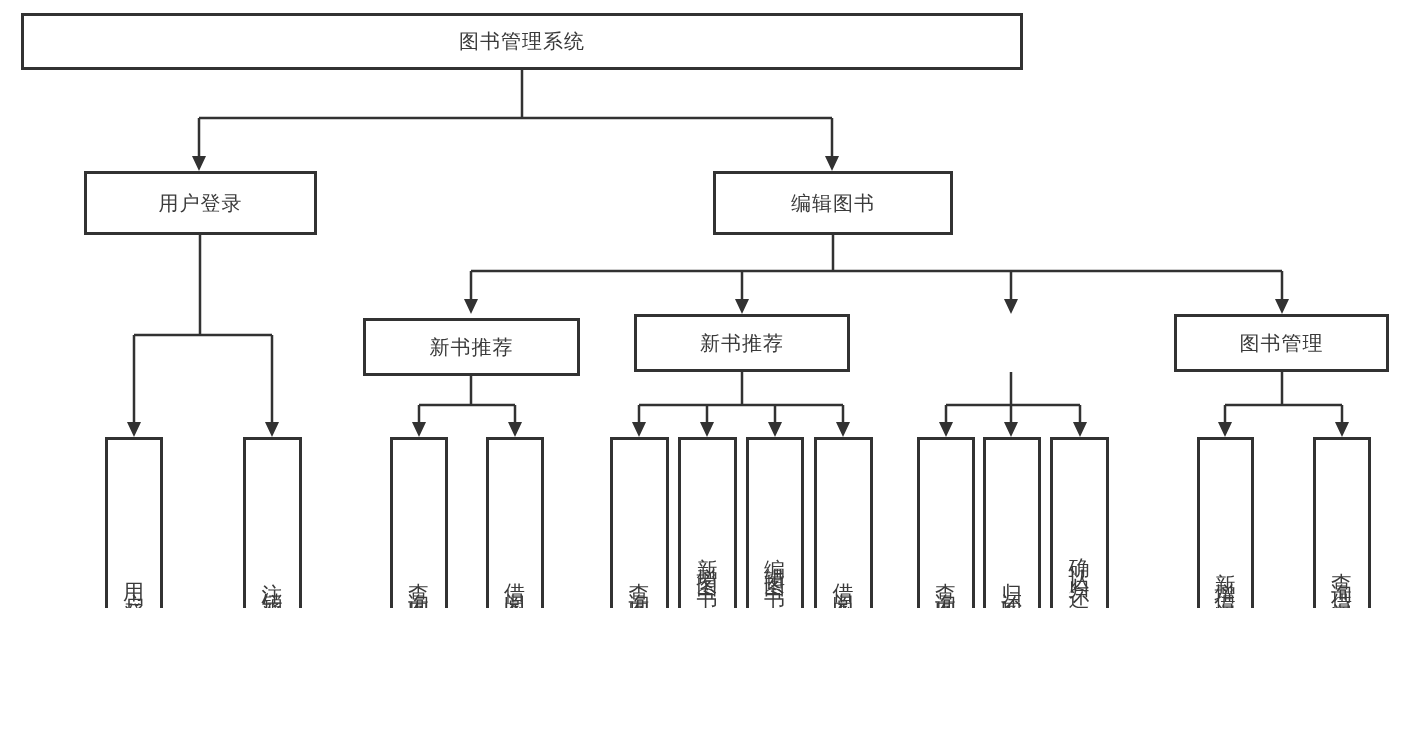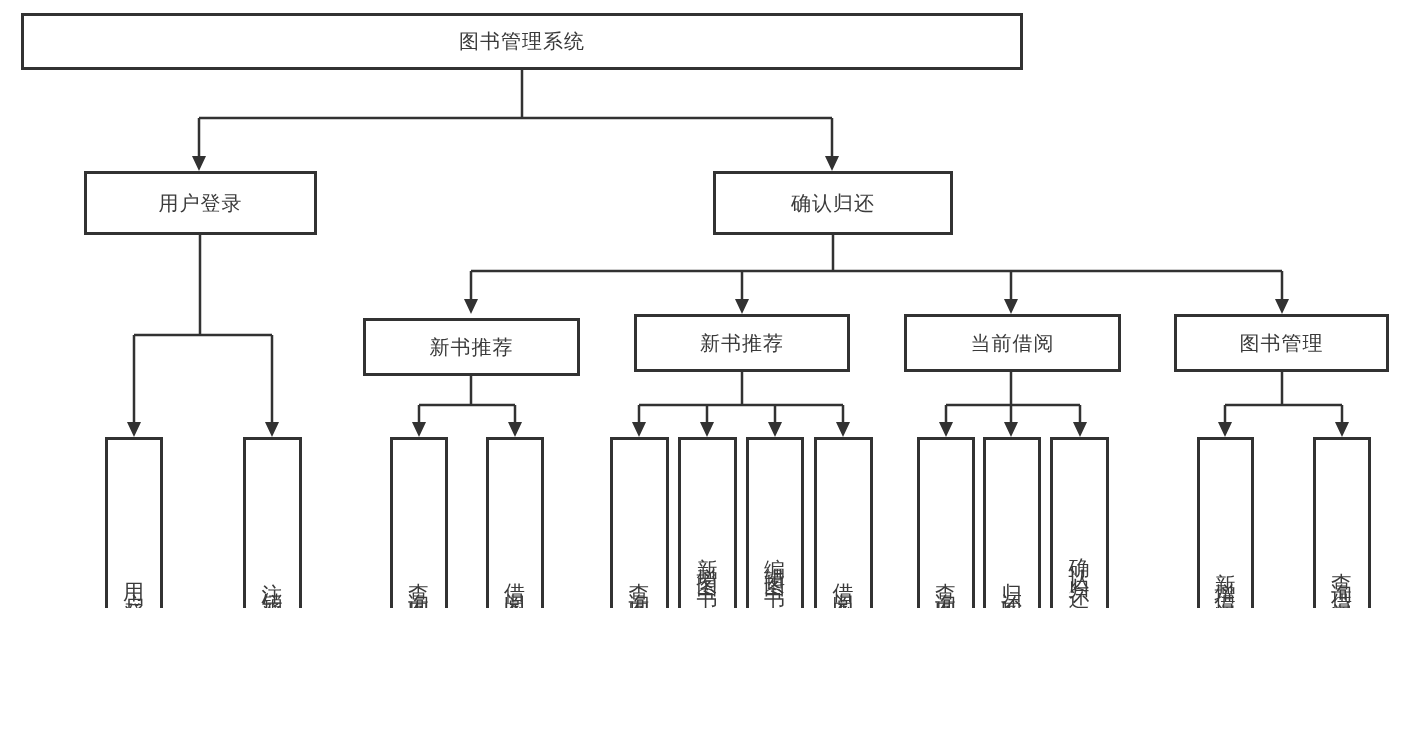--- a/index.html
+++ b/index.html
@@ -98,25 +98,24 @@
     <g>
       <path d="M1282,372 V405 M1225,405 H1342 M1225,405 V423 M1342,405 V423"></path>
       <polygon style="fill:var(--line);stroke:none" points="1218,422 1232,422 1225,437"></polygon>
       <polygon style="fill:var(--line);stroke:none" points="1335,422 1349,422 1342,437"></polygon>
     </g>
   </svg>
 
   <div class="box hbox" style="left:21px;top:13px;width:1002px;height:57px">图书管理系统</div>
 
   <div class="box hbox" style="left:84px;top:171px;width:233px;height:64px">用户登录</div>
-  <div class="box hbox" style="left:713px;top:171px;width:240px;height:64px">确认归还</div>
+  <div class="box hbox" style="left:713px;top:171px;width:240px;height:64px">编辑图书</div>
 
   <div class="box hbox" style="left:363px;top:318px;width:217px;height:58px">新书推荐</div>
   <div class="box hbox" style="left:634px;top:314px;width:216px;height:58px">新书推荐</div>
-  <div class="box hbox" style="left:904px;top:314px;width:217px;height:58px">当前借阅</div>
   <div class="box hbox" style="left:1174px;top:314px;width:215px;height:58px">图书管理</div>
 
   <div class="box vbox" style="left:105px;top:437px;width:58px;height:298px">用户登录</div>
   <div class="box vbox" style="left:243px;top:437px;width:59px;height:298px">注销登录</div>
 
   <div class="box vbox" style="left:390px;top:437px;width:58px;height:298px">查询图书</div>
   <div class="box vbox" style="left:486px;top:437px;width:58px;height:298px">借阅图书</div>
 
   <div class="box vbox" style="left:610px;top:437px;width:59px;height:298px">查询图书</div>
   <div class="box vbox" style="left:678px;top:437px;width:59px;height:298px">新增图书（管理员）</div>

